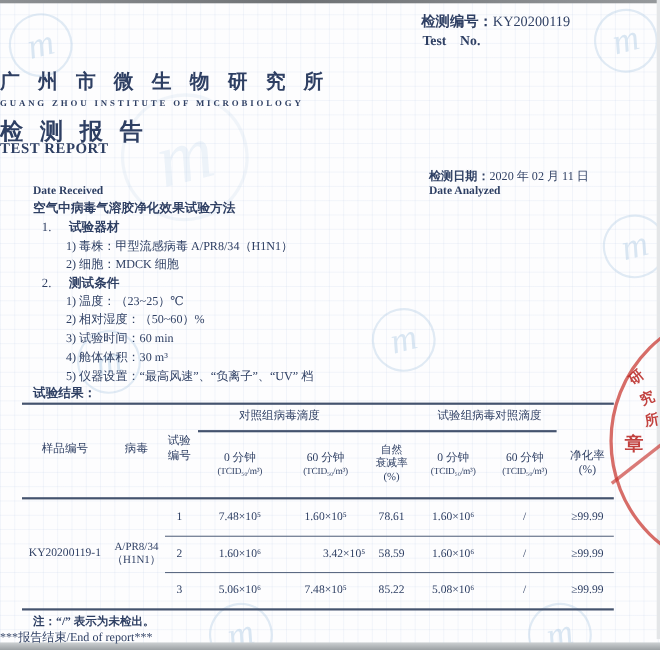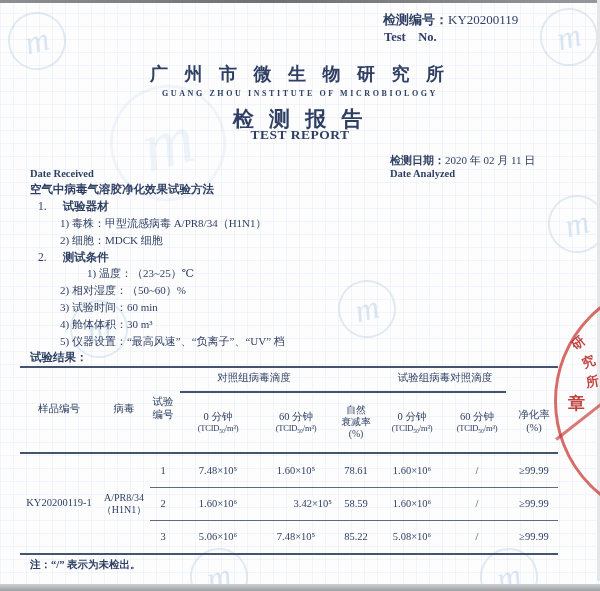--- a/index.html
+++ b/index.html
@@ -7,21 +7,21 @@
     position:relative;width:600px;height:591px;overflow:hidden;
     background-color:#fdfdfe;
     background-image:
       linear-gradient(rgba(205,217,238,.25) 1px, transparent 1px),
       linear-gradient(90deg, rgba(205,217,238,.25) 1px, transparent 1px);
     background-size:13px 13px;
     font-family:"Liberation Serif","DejaVu Serif",serif;
     color:#2e3f63;
   }
   .abs{position:absolute;white-space:nowrap;}
-  .ctr{position:absolute;left:0;width:600px;text-align:center;white-space:nowrap;}
+  .ctr{position:absolute;left:0;width:600px;white-space:nowrap;}
   .b{font-weight:bold;}
   .edge-top{position:absolute;top:0;left:0;right:0;height:3px;background:linear-gradient(90deg,#8d9093,#6e7174 45%,#96999c);}
   .edge-bottom{position:absolute;bottom:0;left:0;right:0;height:7px;background:linear-gradient(#cdd1d3,#9ba0a3);}
   .edge-right{position:absolute;top:0;right:0;bottom:10px;width:3px;background:#e4e6e8;}
 
   
   .wm{position:absolute;width:54px;height:54px;border:2px solid rgba(168,197,226,.33);
       border-radius:50%;display:flex;align-items:center;justify-content:center;
       font-style:italic;font-size:33px;color:rgba(168,197,226,.42);transform:rotate(-14deg);}
   .wm.big{width:110px;height:110px;font-size:70px;border-width:3px;opacity:.45;}
@@ -85,21 +85,21 @@
 
   <div class="abs" style="left:38px;top:199px;font-size:11.5px;">
     <span>1.</span><span class="b" style="margin-left:16px;">试验器材</span>
   </div>
   <div class="abs" style="left:60px;top:216px;font-size:11px;">1) 毒株：甲型流感病毒 A/PR8/34（H1N1）</div>
   <div class="abs" style="left:60px;top:233px;font-size:11px;">2) 细胞：MDCK 细胞</div>
 
   <div class="abs" style="left:38px;top:250px;font-size:11.5px;">
     <span>2.</span><span class="b" style="margin-left:16px;">测试条件</span>
   </div>
-  <div class="abs" style="left:60px;top:266px;font-size:11px;margin-left:27px;">1) 温度：（23~25）℃</div>
+  <div class="abs" style="left:60px;top:266px;font-size:11px;">1) 温度：（23~25）℃</div>
   <div class="abs" style="left:60px;top:283px;font-size:11px;">2) 相对湿度：（50~60）%</div>
   <div class="abs" style="left:60px;top:300px;font-size:11px;">3) 试验时间：60 min</div>
   <div class="abs" style="left:60px;top:317px;font-size:11px;">4) 舱体体积：30 m³</div>
   <div class="abs" style="left:60px;top:334px;font-size:11px;">5) 仪器设置：“最高风速”、“负离子”、“UV” 档</div>
 
   <div class="abs b" style="left:30px;top:350px;font-size:11.5px;">试验结果：</div>
 
   <div class="tbl">
     <div class="rule" style="top:0;height:2px;"></div>
 
@@ -182,20 +182,21 @@
         <div class="dcell" style="width:48px;">≥99.99</div>
       </div>
     </div>
 
     <div class="sep" style="top:120.5px;"></div>
     <div class="sep" style="top:153.5px;"></div>
     <div class="rule" style="top:187px;height:2px;"></div>
   </div>
 
   <div class="abs" style="left:30px;top:558px;font-size:10.5px;font-weight:600;">注：“/” 表示为未检出。</div>
+  <div class="ctr" style="top:572px;font-size:11px;">***报告结束/End of report***</div>
 
   <div class="stamp-circle"></div>
   <div class="stamp-char" style="left:572px;top:334px;transform:rotate(-40deg);">研</div>
   <div class="stamp-char" style="left:582px;top:353px;transform:rotate(-24deg);">究</div>
   <div class="stamp-char" style="left:586px;top:373px;transform:rotate(-10deg);">所</div>
   <div class="stamp-char" style="left:568px;top:392px;font-size:17px;">章</div>
   <div class="stamp-line"></div>
 
 </div>
 

